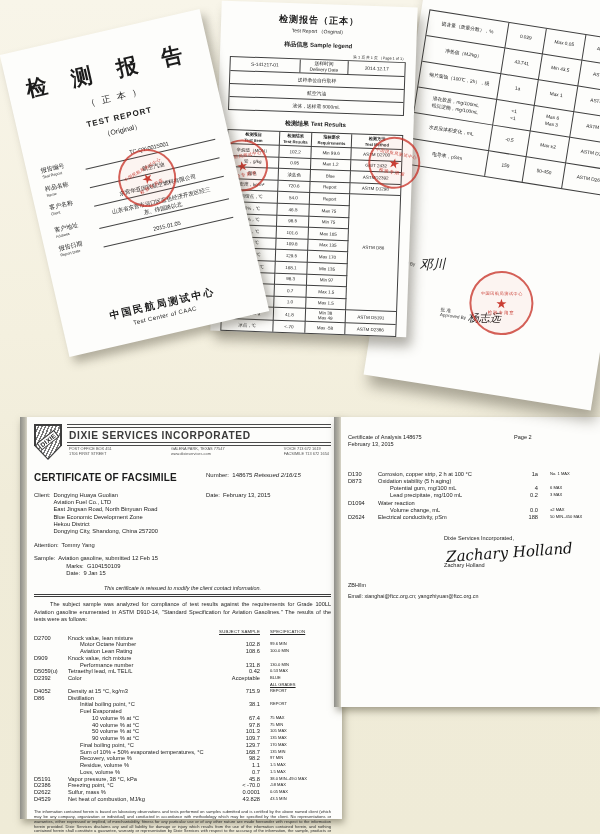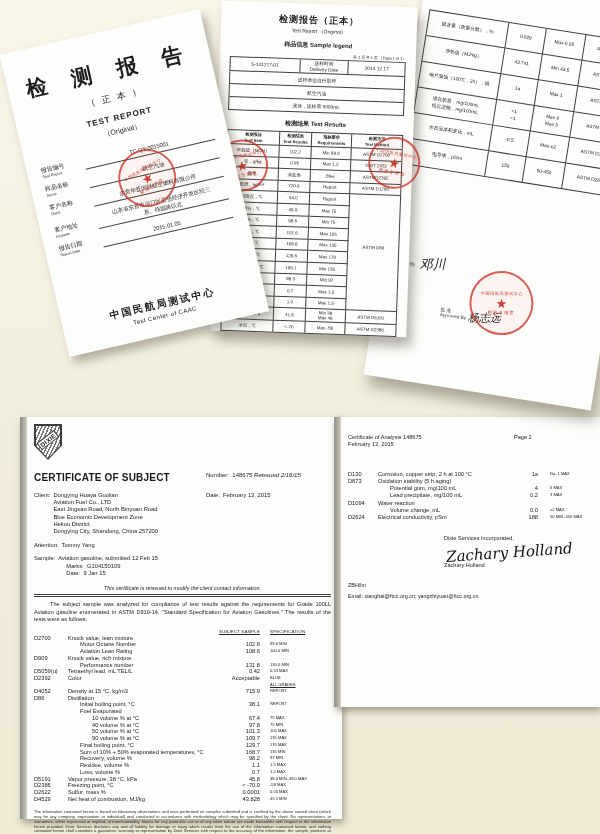--- a/index.html
+++ b/index.html
@@ -428,24 +428,37 @@
   </div>
 
   <div class="doc page1">
     <div class="spine"></div>
     <div class="p-body">
       <div class="p1-head">
         <div class="logo-shield">
           <div class="logo-inner"></div>
           <div class="logo-label">DIXIE</div>
         </div>
+        <div class="head-right">
+          <div class="drule"></div>
+          <div class="company">DIXIE SERVICES INCORPORATED</div>
+          <div class="drule"></div>
+          <div class="addr-row">
+            <span>POST OFFICE BOX 451
+1706 FIRST STREET</span>
+            <span>GALENA PARK, TEXAS 77547
+www.dixieservices.com</span>
+            <span>VOICE 713 672 1619
+FACSIMILE 713 672 1654</span>
+          </div>
+        </div>
       </div>
 
       <div class="p1-titlerow" style="position:relative;">
-        <div class="coa">CERTIFICATE OF SUBJECT</div>
+        <div class="coa">CERTIFICATE OF FACSIMILE</div>
         <div class="numblock"><span class="pre">Number:  </span><span class="pre">148675 </span><i>Reissued 2/16/15</i></div>
       </div>
 
       <div class="p1-grid2">
         <div class="lblrow">
           <span class="lbl-k">Client:</span>
           <span class="preline">Dongying Huaya Guolian
 Aviation Fuel Co., LTD
 East Jingsan Road, North Binyuan Road
 Blue Economic Development Zone

